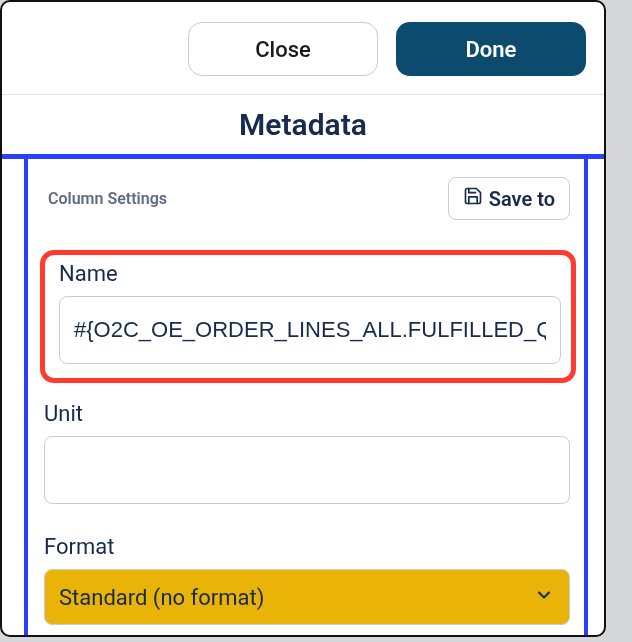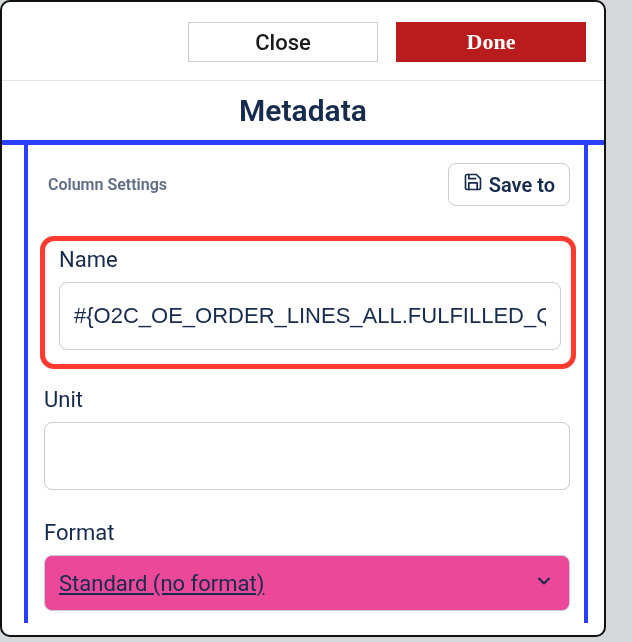--- a/index.html
+++ b/index.html
@@ -16,43 +16,42 @@
     overflow: hidden;
   }
 
   .topbar {
     display: flex;
     justify-content: flex-end;
     gap: 18px;
     padding: 20px 18px 18px 18px;
   }
   .btn {
-    height: 40px;
-    border-radius: 0;
+    height: 54px;
+    border-radius: 14px;
     font-size: 22px;
     font-weight: 500;
     display: flex;
     align-items: center;
     justify-content: center;
     cursor: pointer;
     user-select: none;
   }
   .btn-close {
     width: 190px;
     border: 1.5px solid #c9ccd3;
     background: #fff;
     color: #1a1a1a;
   }
   .btn-done {
     width: 190px;
     border: none;
-    background: #b91c1c;
+    background: #0c4a6e;
     color: #fff;
     font-weight: 600;
-    font-family: Liberation Serif, serif;
   }
 
   .tabs {
     display: flex;
     border-top: 1px solid #dfe3ec;
   }
   .tab {
     flex: 1;
     height: 64px;
     display: flex;
@@ -128,22 +127,21 @@
     width: 100%;
     height: 56px;
     border: 1.5px solid #c9ccd3;
     border-radius: 8px;
     padding: 0 48px 0 14px;
     font-size: 22px;
     color: #172b4d;
     display: flex;
     align-items: center;
     cursor: pointer;
-    background: #ec4899;
-    text-decoration: underline;
+    background: #eab308;
   }
   .chevron {
     position: absolute;
     right: 16px;
     top: 50%;
     transform: translateY(-50%);
     pointer-events: none;
   }
 
   .highlight-box {

